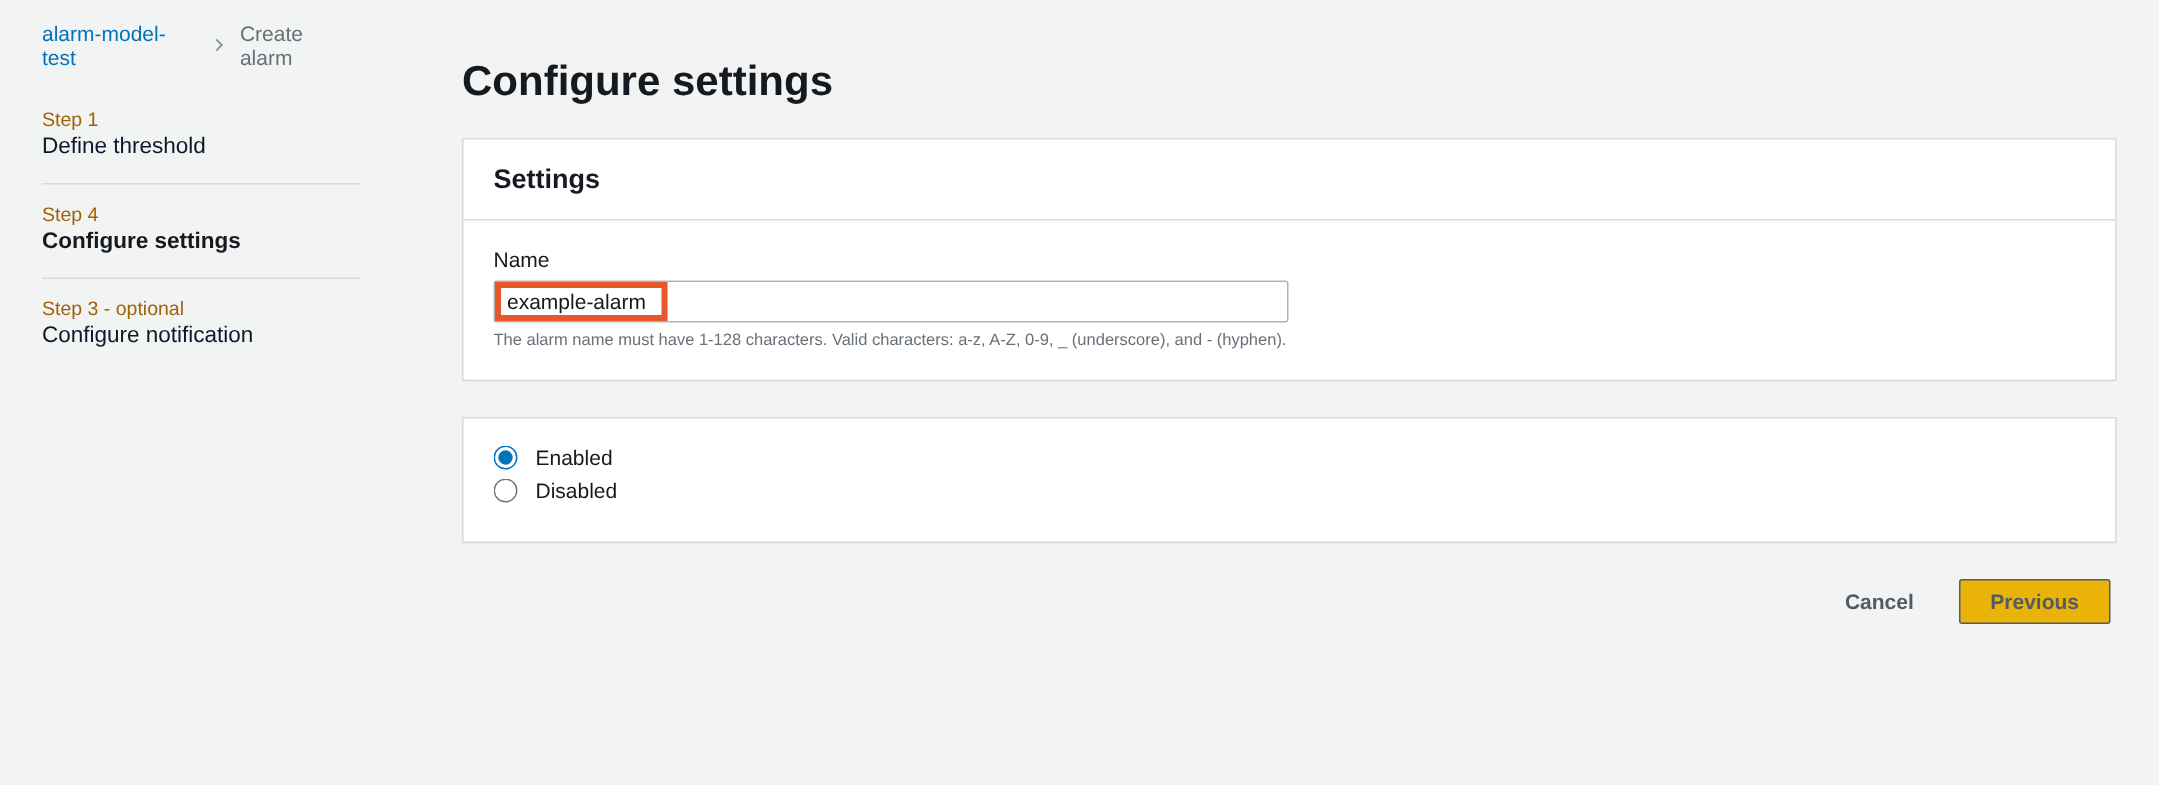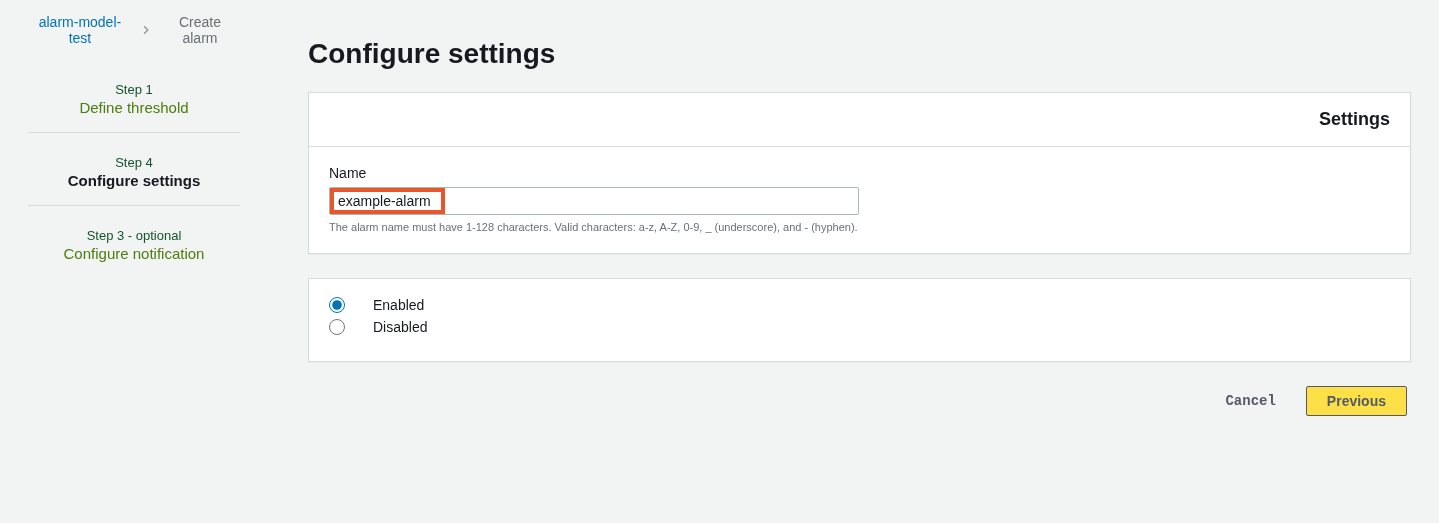--- a/index.html
+++ b/index.html
@@ -14,21 +14,20 @@
   }
   .layout {
     display: flex;
     height: 100%;
   }
   
   .wizard-sidebar {
     width: 260px;
     padding: 14px 20px 20px 28px;
     font-size: 14px;
-    text-align: center;
   }
   .breadcrumb {
     font-size: 14px;
     margin-bottom: 22px;
     display: flex;
     align-items: center;
     gap: 9px;
   }
   .breadcrumb a {
     color: #0073bb;
@@ -43,28 +42,27 @@
     color: #687078;
   }
   .step {
     padding: 4px 0 16px 0;
   }
   .step + .step {
     border-top: 1px solid #d5dbdb;
     padding-top: 12px;
   }
   .step-num {
-    color: #14532d;
+    color: #a16207;
     font-size: 13px;
     margin-bottom: 2px;
-    margin-top: 10px;
   }
   .step-num .opt { }
   .step-title {
-    color: #4d7c0f;
+    color: #0f172a;
     font-size: 15px;
   }
   .step.active .step-title {
     color: #16191f;
     font-weight: 700;
   }
   
   .main {
     flex: 1;
     padding: 38px 28px 20px 48px;
@@ -82,21 +80,20 @@
     box-shadow: 0 1px 1px rgba(0,0,0,0.03);
   }
   .panel-header {
     padding: 16px 20px;
     border-bottom: 1px solid #d5dbdb;
   }
   .panel-title {
     font-size: 18px;
     font-weight: 700;
     color: #16191f;
-    text-align: right;
   }
   .panel-sub {
     color: #545b64;
     font-size: 13px;
     margin-top: 4px;
   }
   .panel-body {
     padding: 18px 20px 20px 20px;
   }
   .field-label {
@@ -121,21 +118,21 @@
     display: inline-block;
   }
   .hint {
     color: #687078;
     font-size: 11px;
     margin-top: 6px;
   }
   .radio-row {
     display: flex;
     align-items: center;
-    gap: 28px;
+    gap: 12px;
     margin-bottom: 6px;
     font-size: 14px;
   }
   .radio-row input[type=radio] {
     width: 16px; height: 16px;
     accent-color: #0073bb;
   }
   
   .actions {
     display: flex;
@@ -145,24 +142,24 @@
     padding-right: 4px;
   }
   .btn-link {
     background: none;
     border: none;
     color: #545b64;
     font-size: 14px;
     font-weight: 700;
     padding: 6px 18px;
     cursor: pointer;
-    font-family: Liberation Mono, monospace;
+    font-family: Liberation Sans, sans-serif;
   }
   .btn {
-    background: #fde047;
+    background: #eab308;
     border: 1px solid #545b64;
     color: #545b64;
     font-size: 14px;
     font-weight: 700;
     padding: 6px 20px;
     border-radius: 2px;
     cursor: pointer;
     font-family: inherit;
   }
   .btn-primary {

